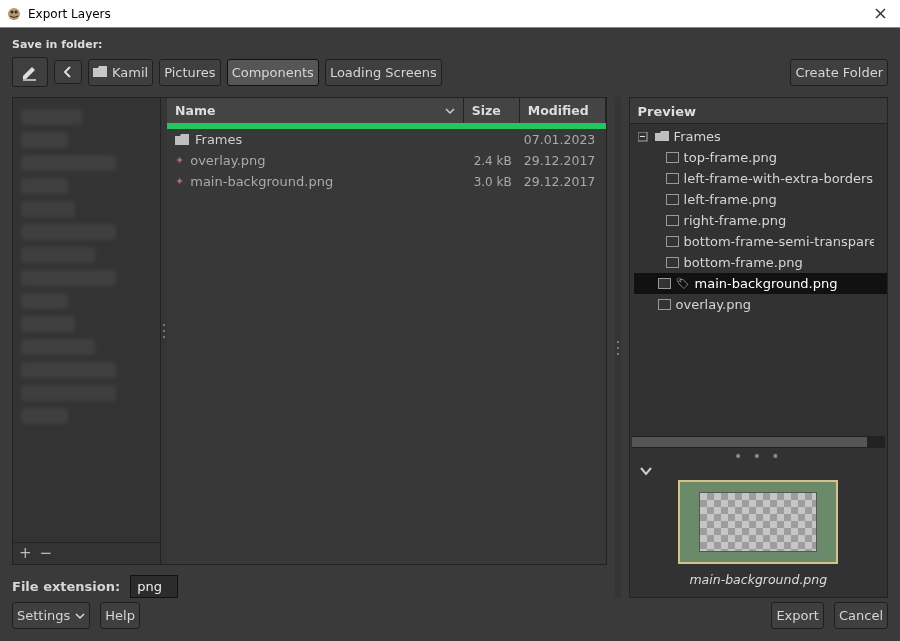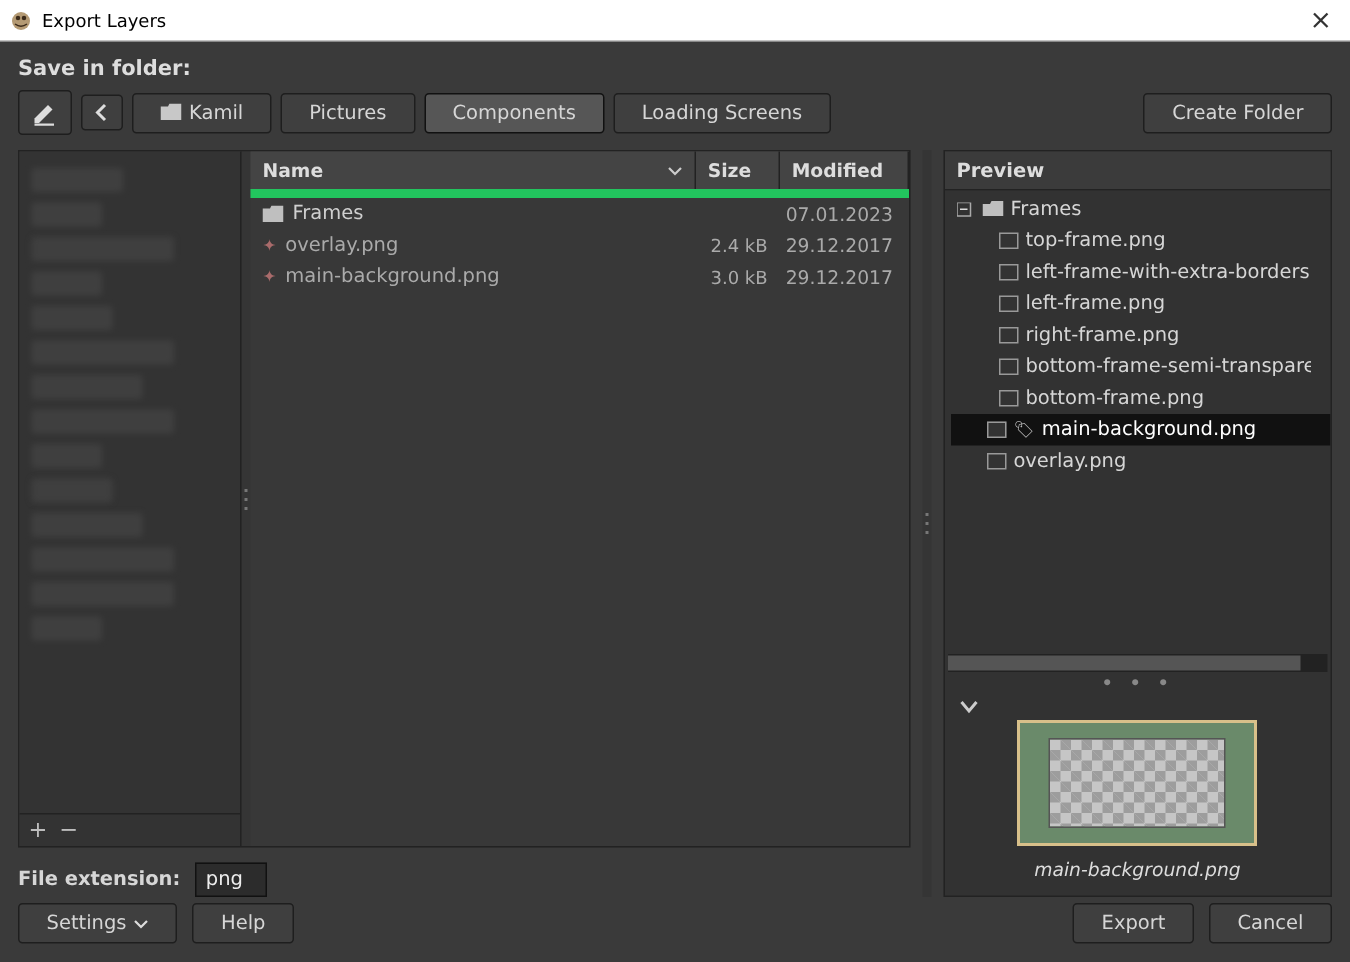--- a/index.html
+++ b/index.html
@@ -2,23 +2,23 @@
 <html><head>
 <meta charset="utf-8">
 <style>
   * { box-sizing: border-box; margin: 0; padding: 0; font-family: "Segoe UI", "DejaVu Sans", sans-serif; }
   body { background: #3a3a3a; color: #d6d6d6; width: 900px; height: 641px; overflow: hidden; font-size: 13px; }
   .titlebar { height: 28px; background: #ffffff; color: #000; display: flex; align-items: center; padding: 0 6px; border-bottom: 1px solid #888; }
   .titlebar .appicon { width: 16px; height: 16px; margin-right: 6px; display:flex; align-items:center; justify-content:center; }
   .titlebar .title { flex:1; font-size: 12px; }
   .titlebar .close-btn { width:28px; height:24px; display:flex; align-items:center; justify-content:center; font-size:14px; cursor:pointer; }
   .window-body { padding: 10px 12px 12px 12px; height: calc(641px - 28px); display:flex; flex-direction:column; }
-  .savein-label { font-weight:bold; color:#ddd; margin-bottom:6px; font-size:14px; }
+  .savein-label { font-weight:bold; color:#ddd; margin-bottom:6px; font-size:11px; }
   .toolbar-row { display:flex; align-items:center; gap:6px; margin-bottom:10px; }
-  .btn { background:#3f3f3f; border:1px solid #1e1e1e; border-radius:3px; color:#d6d6d6; padding:5px 18px; font-size:13px; cursor:pointer; display:flex; align-items:center; gap:5px; }
+  .btn { background:#3f3f3f; border:1px solid #1e1e1e; border-radius:3px; color:#d6d6d6; padding:5px 4px; font-size:13px; cursor:pointer; display:flex; align-items:center; gap:5px; }
   .btn.icon-btn { padding:5px 8px; }
   .btn.selected { background:#565656; border-color:#111; }
   .spacer { flex:1; }
   .main-row { display:flex; flex:1; min-height:0; gap:8px; }
   .left-col { display:flex; flex-direction:column; width:610px; }
   .browser-row { display:flex; flex:1; min-height:0; border:1px solid #222; background:#353535; position:relative; }
   .side-panel { width:148px; background:#333; position:relative; display:flex; flex-direction:column; border-right:1px solid #222;}
   .side-list { flex:1; padding:4px 6px; overflow:hidden; }
   .blurred-line { height:16px; background:#4a4a4a; border-radius:2px; margin:7px 8px 7px 2px; filter:blur(2px); opacity:.55; }
   .blurred-line.w1 { width:45%; }

